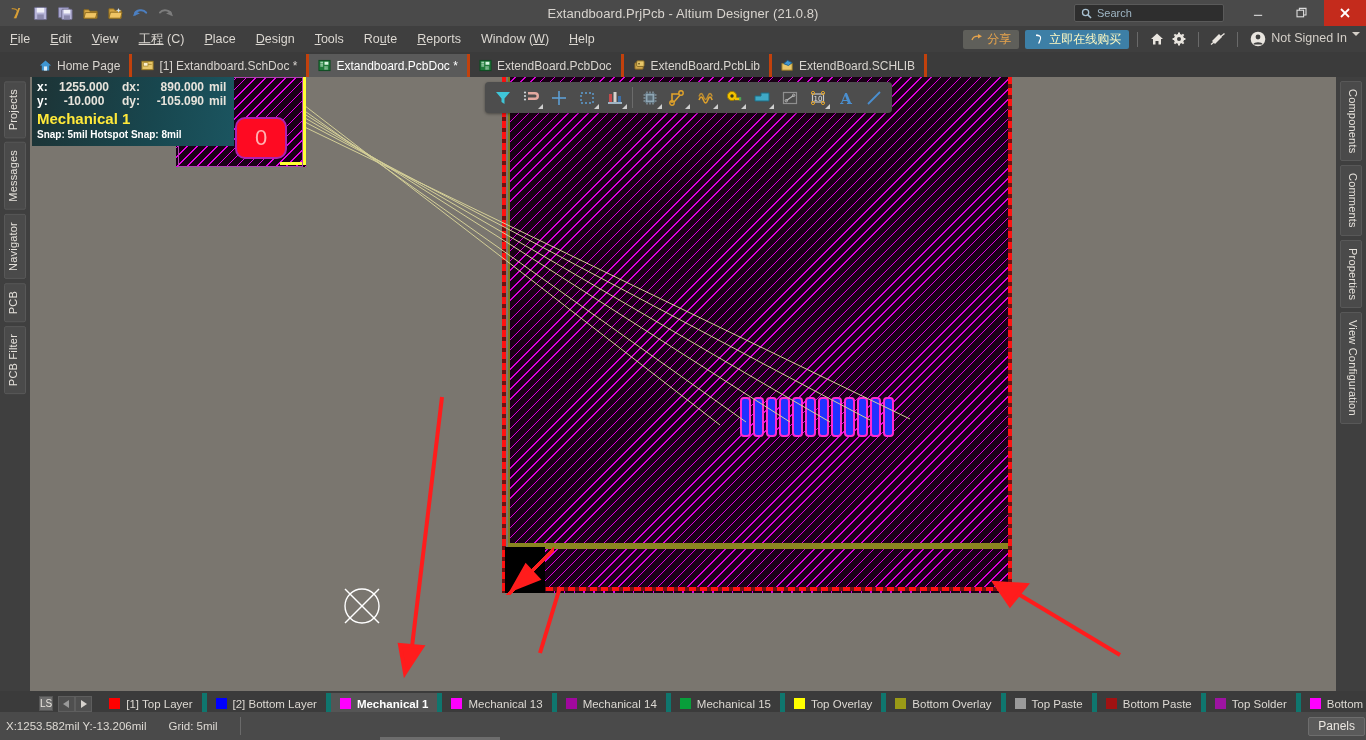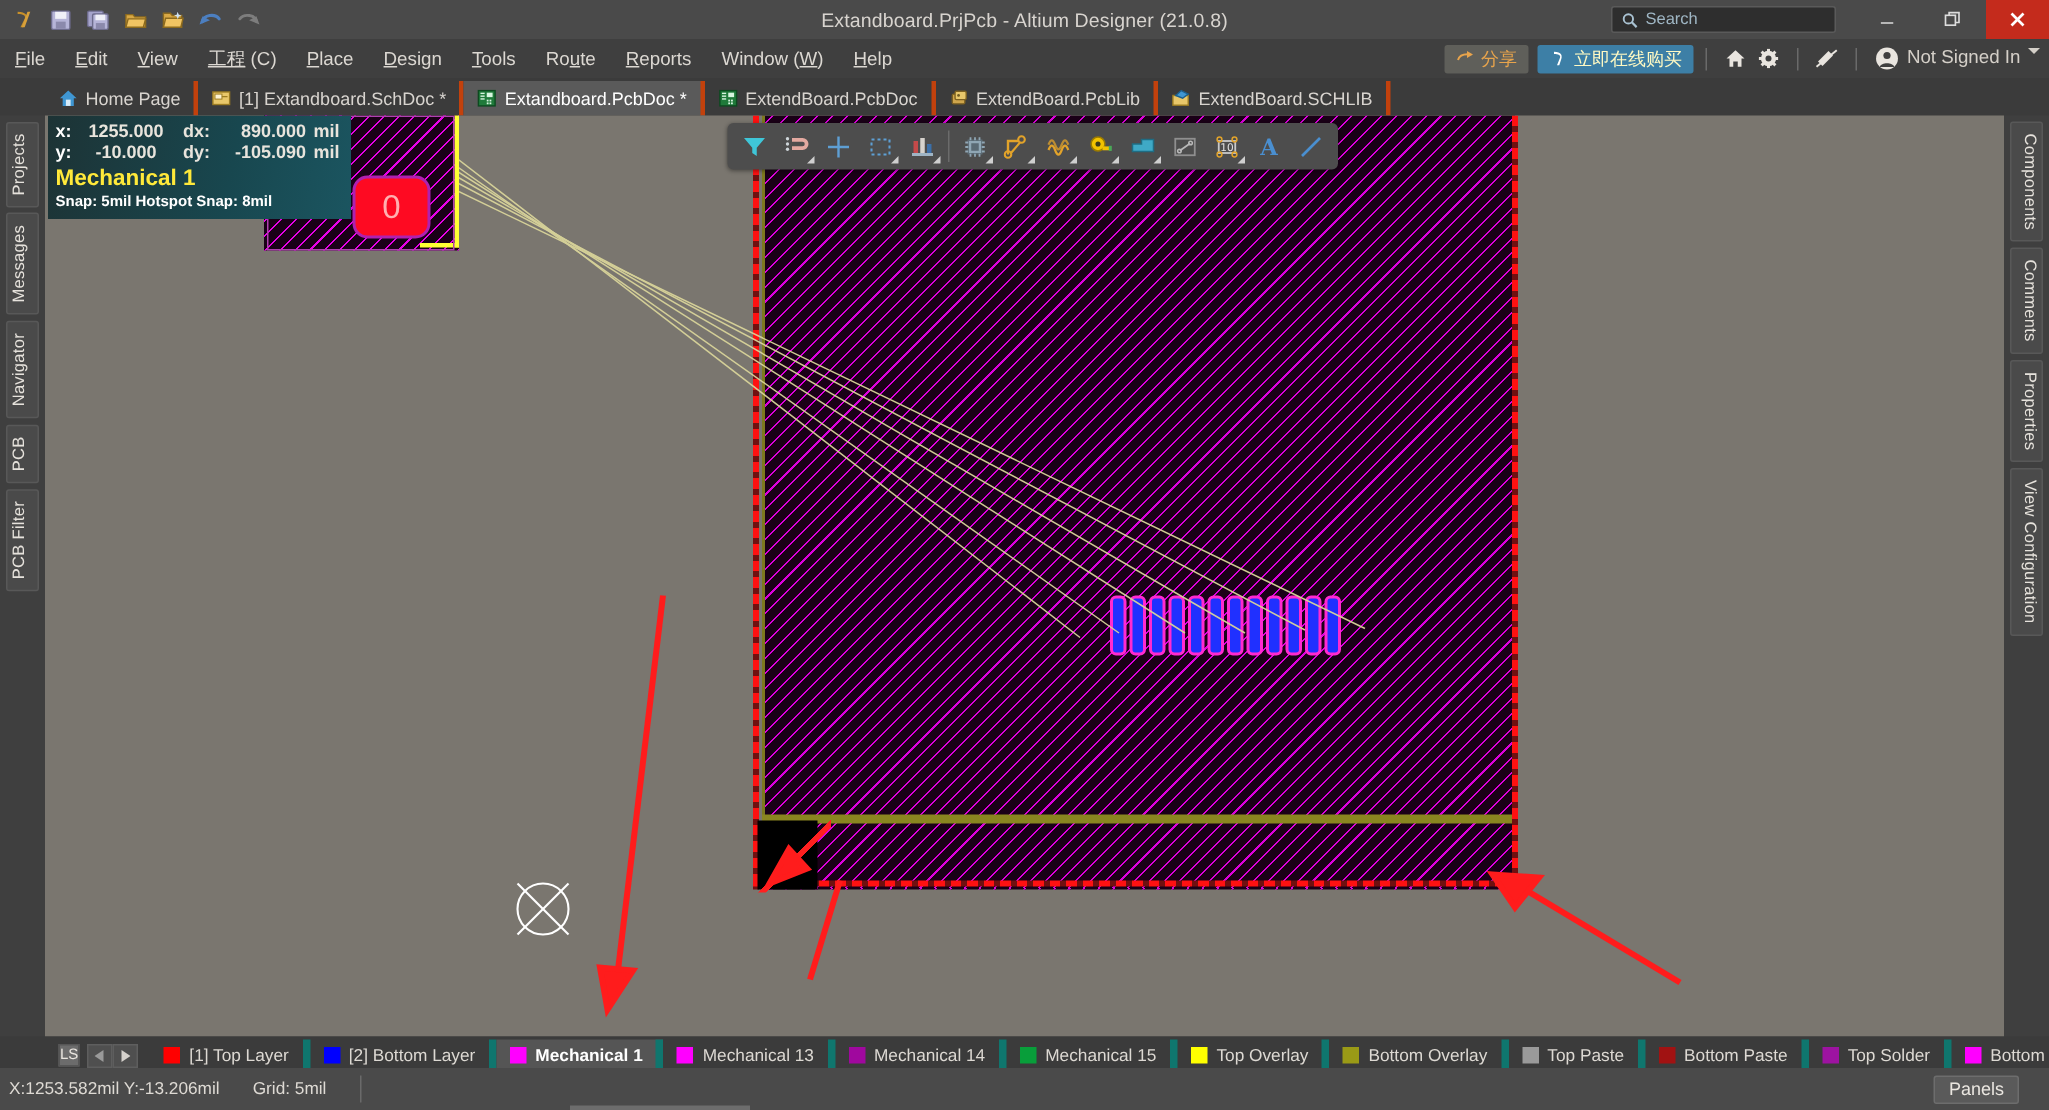--- a/index.html
+++ b/index.html
@@ -240,21 +240,21 @@
 
   
   .statusbar {
     position:absolute; left:0; top:712px; width:1366px; height:28px;
     background:#4a4a4a; display:flex; align-items:center;
   }
   .sb-text { font-size:11.5px; color:#dedad4; padding-left:6px; }
   .sb-grid { padding-left:22px; font-size:11.5px; color:#dedad4; }
   .sb-divider { width:1px; height:18px; background:#6a6a6a; margin-left:22px; }
   .panels-btn {
-    margin-left:auto; margin-right:20px; height:19px; padding:0 9px;
+    margin-left:auto; margin-right:1px; height:19px; padding:0 9px;
     background:#5a5a5a; border:1px solid #6d6d6d; border-radius:2px;
     font-size:12px; color:#eae6e0; display:flex; align-items:center;
   }
   .sb-prog {
     position:absolute; left:380px; bottom:0; width:120px; height:3px; background:#6d6d6d;
   }
 </style>
 </head>
 <body>
 

